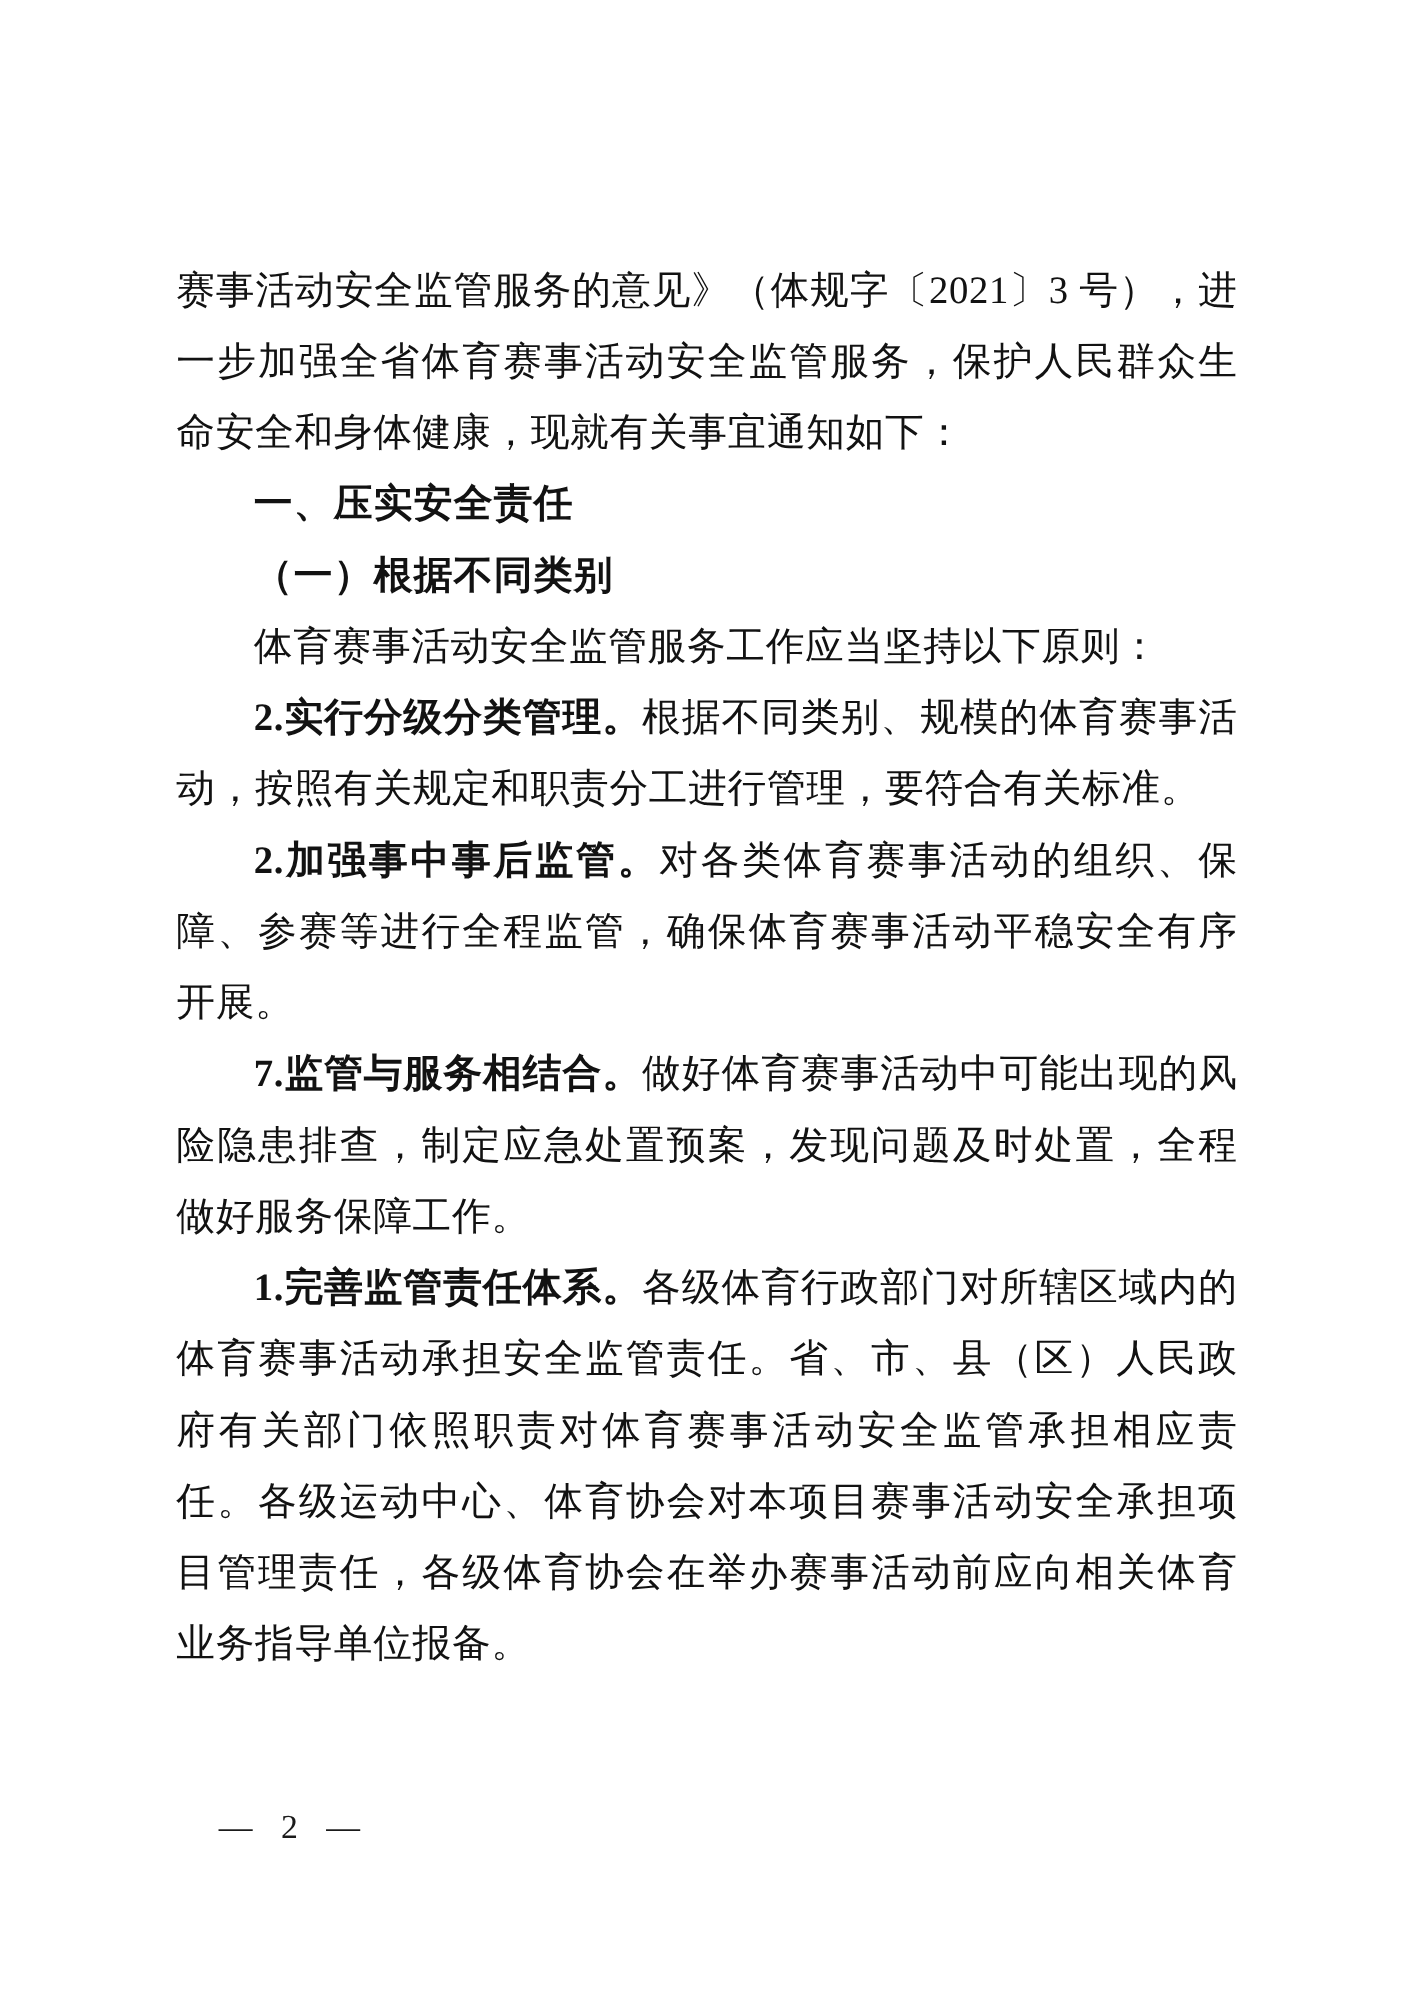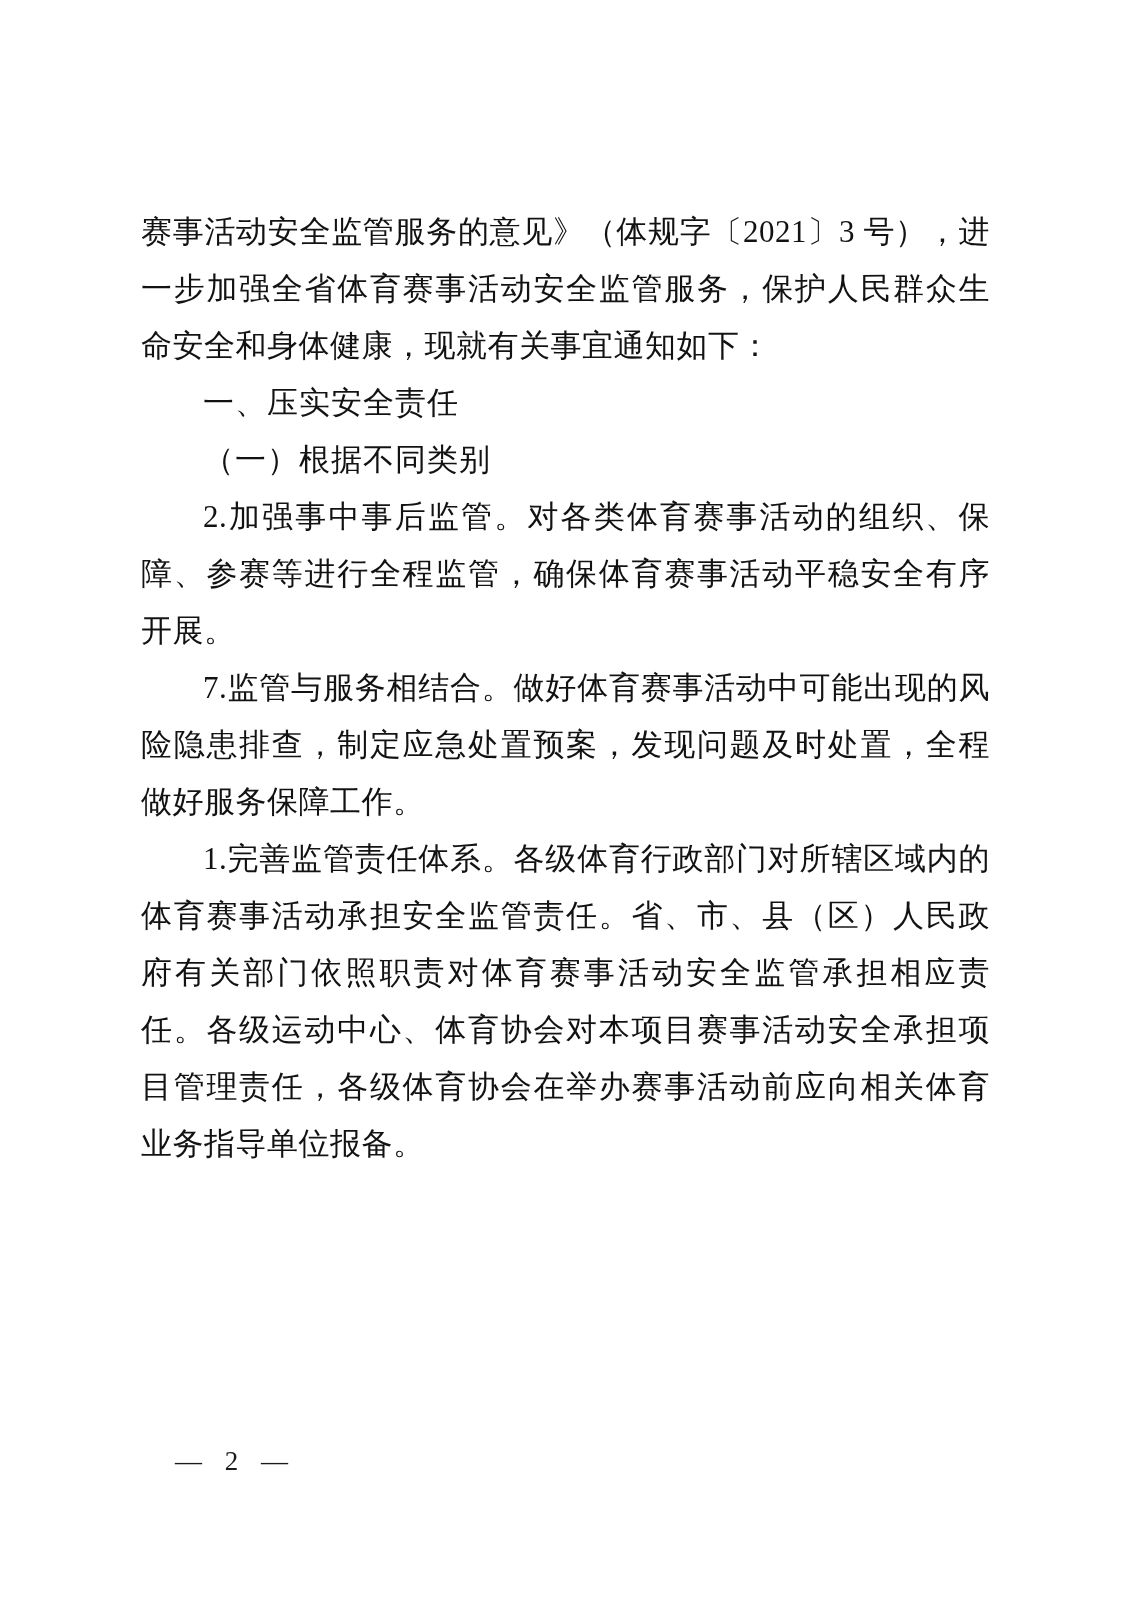--- a/index.html
+++ b/index.html
@@ -29,21 +29,21 @@
   }
   .doc-body p {
     margin: 0;
     padding: 0;
     text-indent: 2em;
   }
   .doc-body p.no-indent {
     text-indent: 0;
   }
   .doc-body .seg-bold {
-    font-weight: normal;
+    font-weight: bold;
   }
   .doc-body p.heading-1 .seg-bold,
   .doc-body p.heading-2 .seg-bold {
     letter-spacing: 1px;
   }
   .page-number {
     position: absolute;
     left: 175px;
     top: 1441px;
     font-size: 27px;
@@ -53,18 +53,20 @@
   }
 </style>
 </head>
 <body>
 
 <div class="page">
   <div class="doc-body" id="doc-body">
       <p class="body-continued no-indent"><span class="seg-regular">赛事活动安全监管服务的意见》（体规字〔2021〕3 号），进一步加强全省体育赛事活动安全监管服务，保护人民群众生命安全和身体健康，现就有关事宜通知如下：</span></p>
       <p class="heading-1"><span class="seg-bold">一、压实安全责任</span></p>
       <p class="heading-2"><span class="seg-bold">（一）根据不同类别</span></p>
+      <p class="body"><span class="seg-regular">体育赛事活动安全监管服务工作应当坚持以下原则：</span></p>
+      <p class="body"><span class="seg-bold">2.实行分级分类管理。</span><span class="seg-regular">根据不同类别、规模的体育赛事活动，按照有关规定和职责分工进行管理，要符合有关标准。</span></p>
       <p class="body"><span class="seg-bold">2.加强事中事后监管。</span><span class="seg-regular">对各类体育赛事活动的组织、保障、参赛等进行全程监管，确保体育赛事活动平稳安全有序开展。</span></p>
       <p class="body"><span class="seg-bold">7.监管与服务相结合。</span><span class="seg-regular">做好体育赛事活动中可能出现的风险隐患排查，制定应急处置预案，发现问题及时处置，全程做好服务保障工作。</span></p>
       <p class="body"><span class="seg-bold">1.完善监管责任体系。</span><span class="seg-regular">各级体育行政部门对所辖区域内的体育赛事活动承担安全监管责任。省、市、县（区）人民政府有关部门依照职责对体育赛事活动安全监管承担相应责任。各级运动中心、体育协会对本项目赛事活动安全承担项目管理责任，各级体育协会在举办赛事活动前应向相关体育业务指导单位报备。</span></p>
     </div>
   <div class="page-number">— 2 —</div>
 </div>
 
 </body></html>

